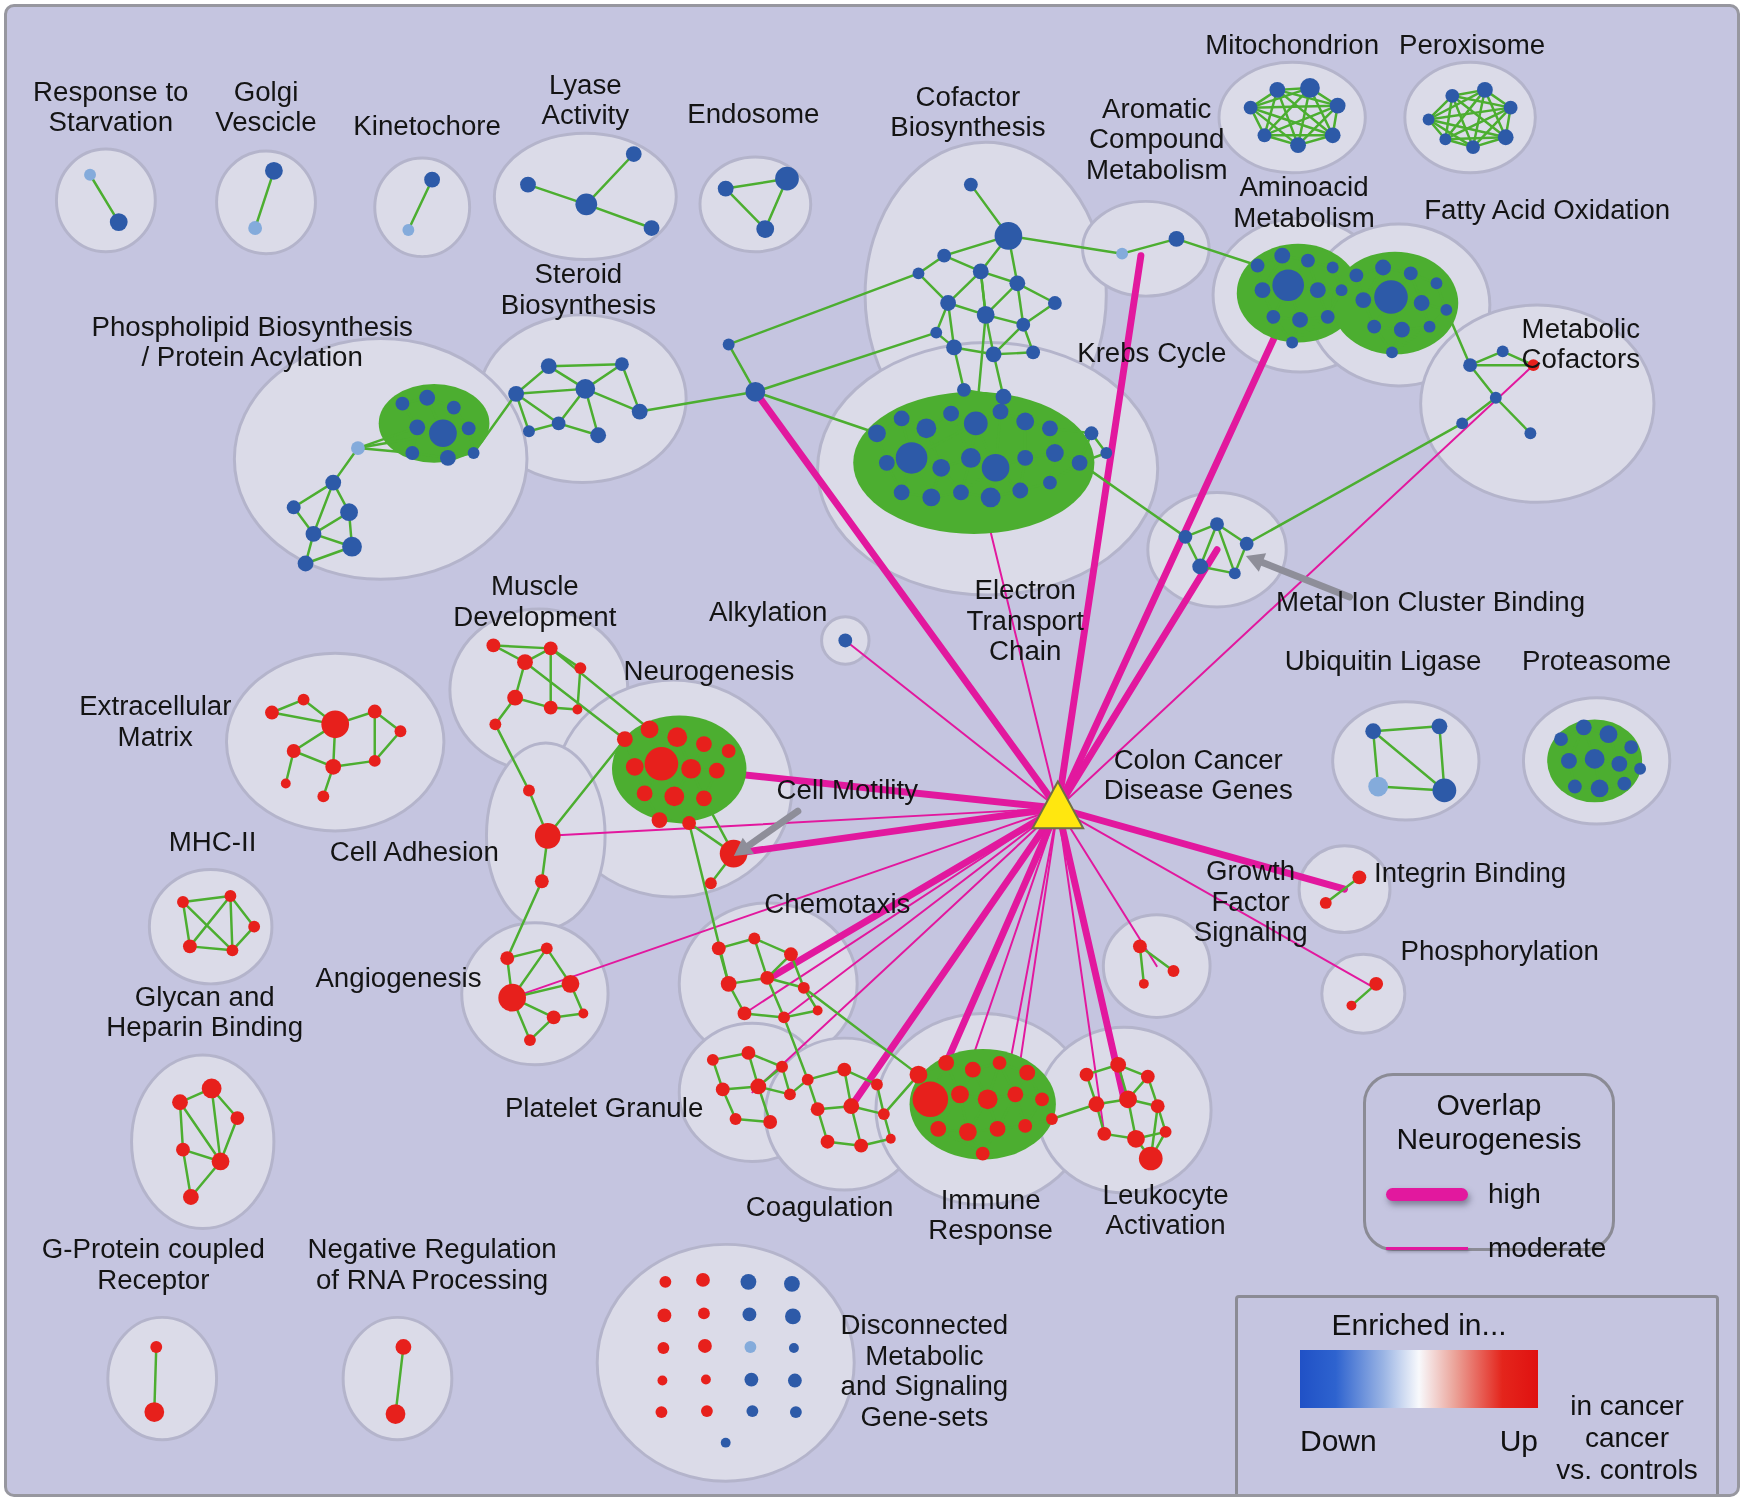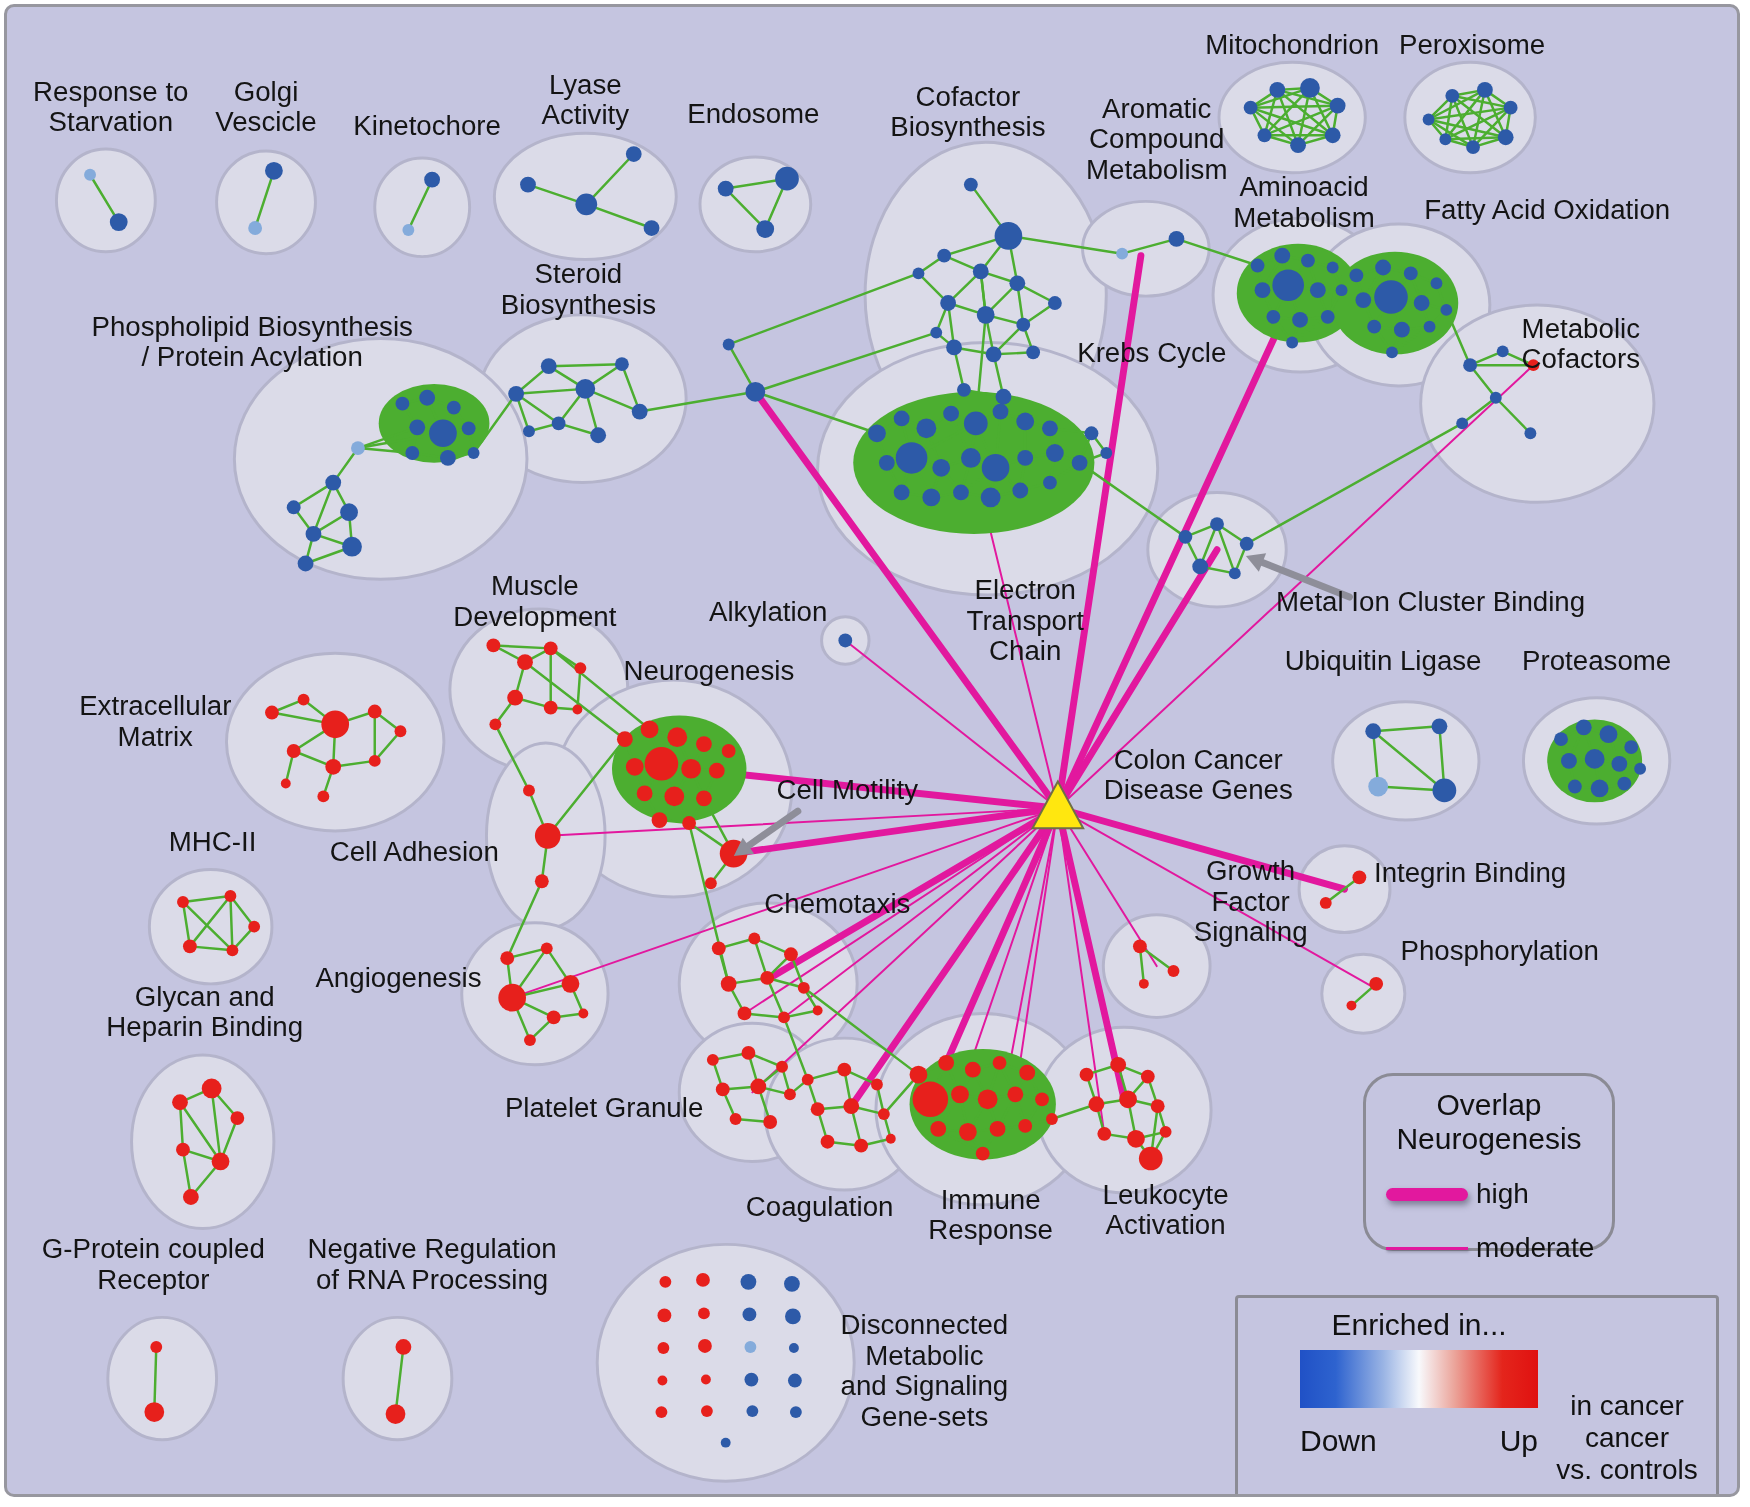--- a/index.html
+++ b/index.html
@@ -3,21 +3,21 @@
 <meta charset="utf-8">
 <style>
   html,body{margin:0;padding:0;background:#ffffff;}
   body{width:1750px;height:1507px;position:relative;font-family:"Liberation Sans",sans-serif;}
   .figure{position:absolute;left:4px;top:4px;width:1736px;height:1493px;background:#c5c5e0;
           border:3px solid #97979f;border-radius:10px;overflow:hidden;box-sizing:border-box;}
   svg{position:absolute;left:0;top:0;}
   .legend{position:absolute;border:3px solid #8b8b95;color:#111;box-sizing:border-box;}
   #overlap-legend{left:1356px;top:1066px;width:252px;height:178px;border-radius:30px;}
   .ol-title{font-size:30px;text-align:center;line-height:34px;margin-top:12px;}
-  .ol-row{display:flex;align-items:center;margin:22px 0 0 20px;gap:8px;font-size:28px;}
+  .ol-row{display:flex;align-items:center;margin:22px 0 0 20px;gap:20px;font-size:28px;}
   .hi-line{width:82px;height:13px;background:#e2189e;border-radius:7px;box-shadow:2px 4px 6px rgba(70,70,90,.55);}
   .mod-line{width:82px;height:3px;background:#e2189e;box-shadow:1px 2px 3px rgba(70,70,90,.4);}
   #enrich-legend{left:1228px;top:1288px;width:484px;height:218px;border-radius:4px;display:flex;}
   .en-left{margin-left:62px;width:238px;text-align:center;}
   .en-title{font-size:30px;margin-top:10px;}
   .grad{height:58px;margin-top:8px;
         background:linear-gradient(90deg,#2051c6 0%,#2e63cf 15%,#9ab4e4 35%,#f8f9fc 50%,#eba49a 65%,#e4251c 85%,#e01110 100%);}
   .updown{display:flex;justify-content:space-between;font-size:30px;margin-top:16px;}
   .en-note{flex:1;text-align:center;font-size:28px;line-height:32px;margin-top:92px;}
 </style>

